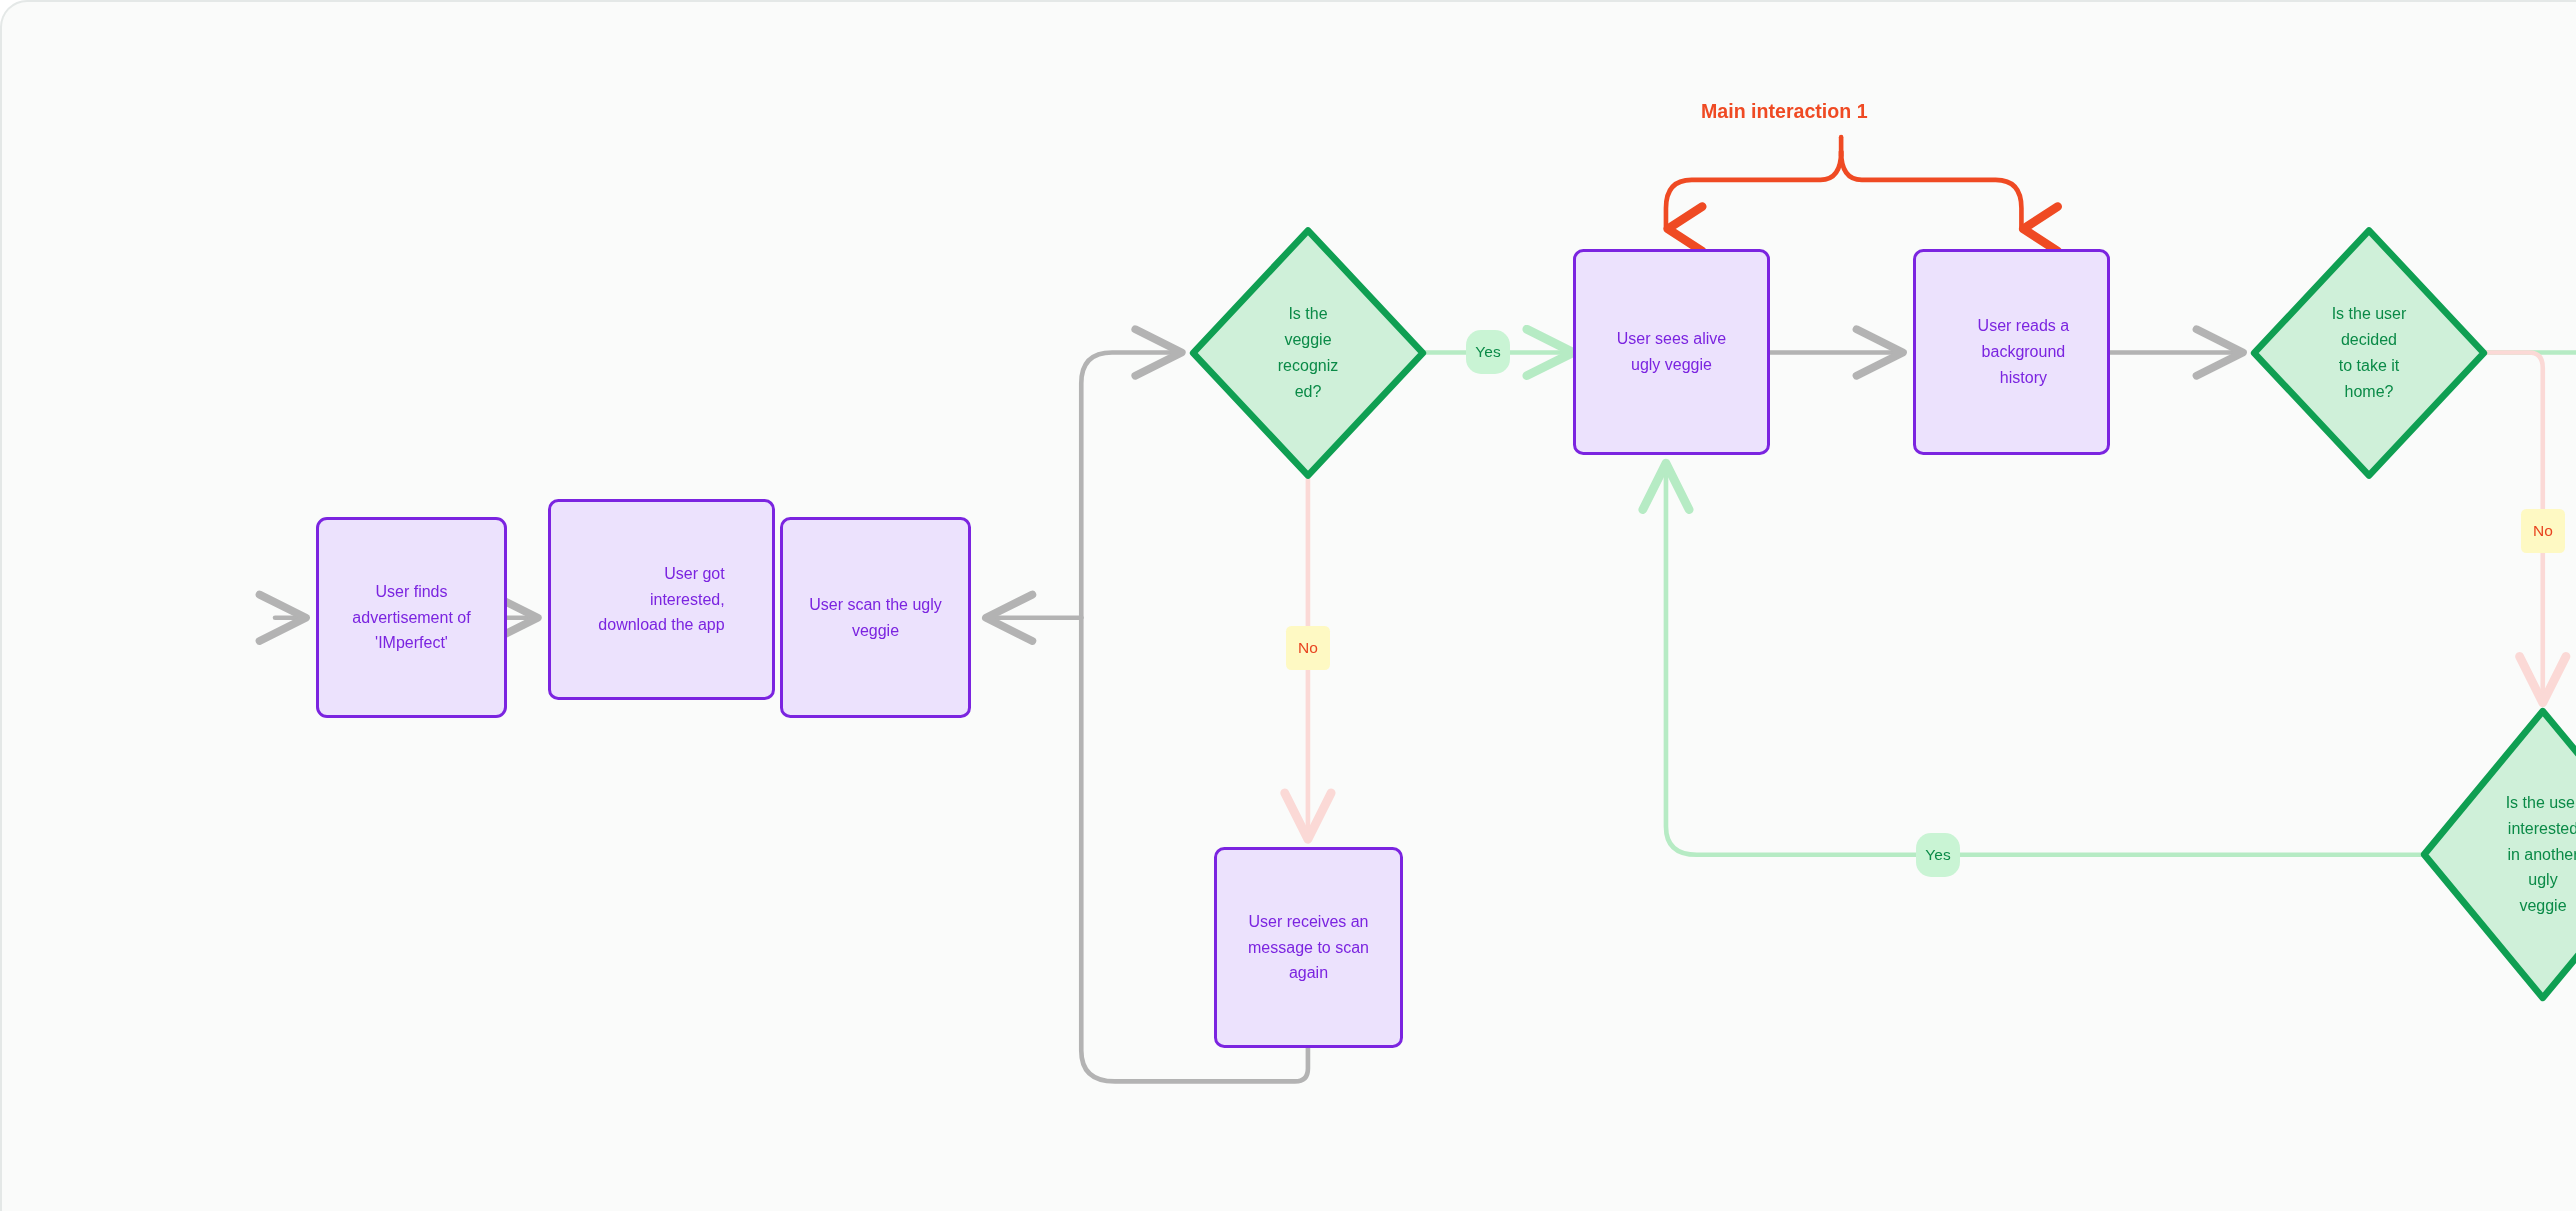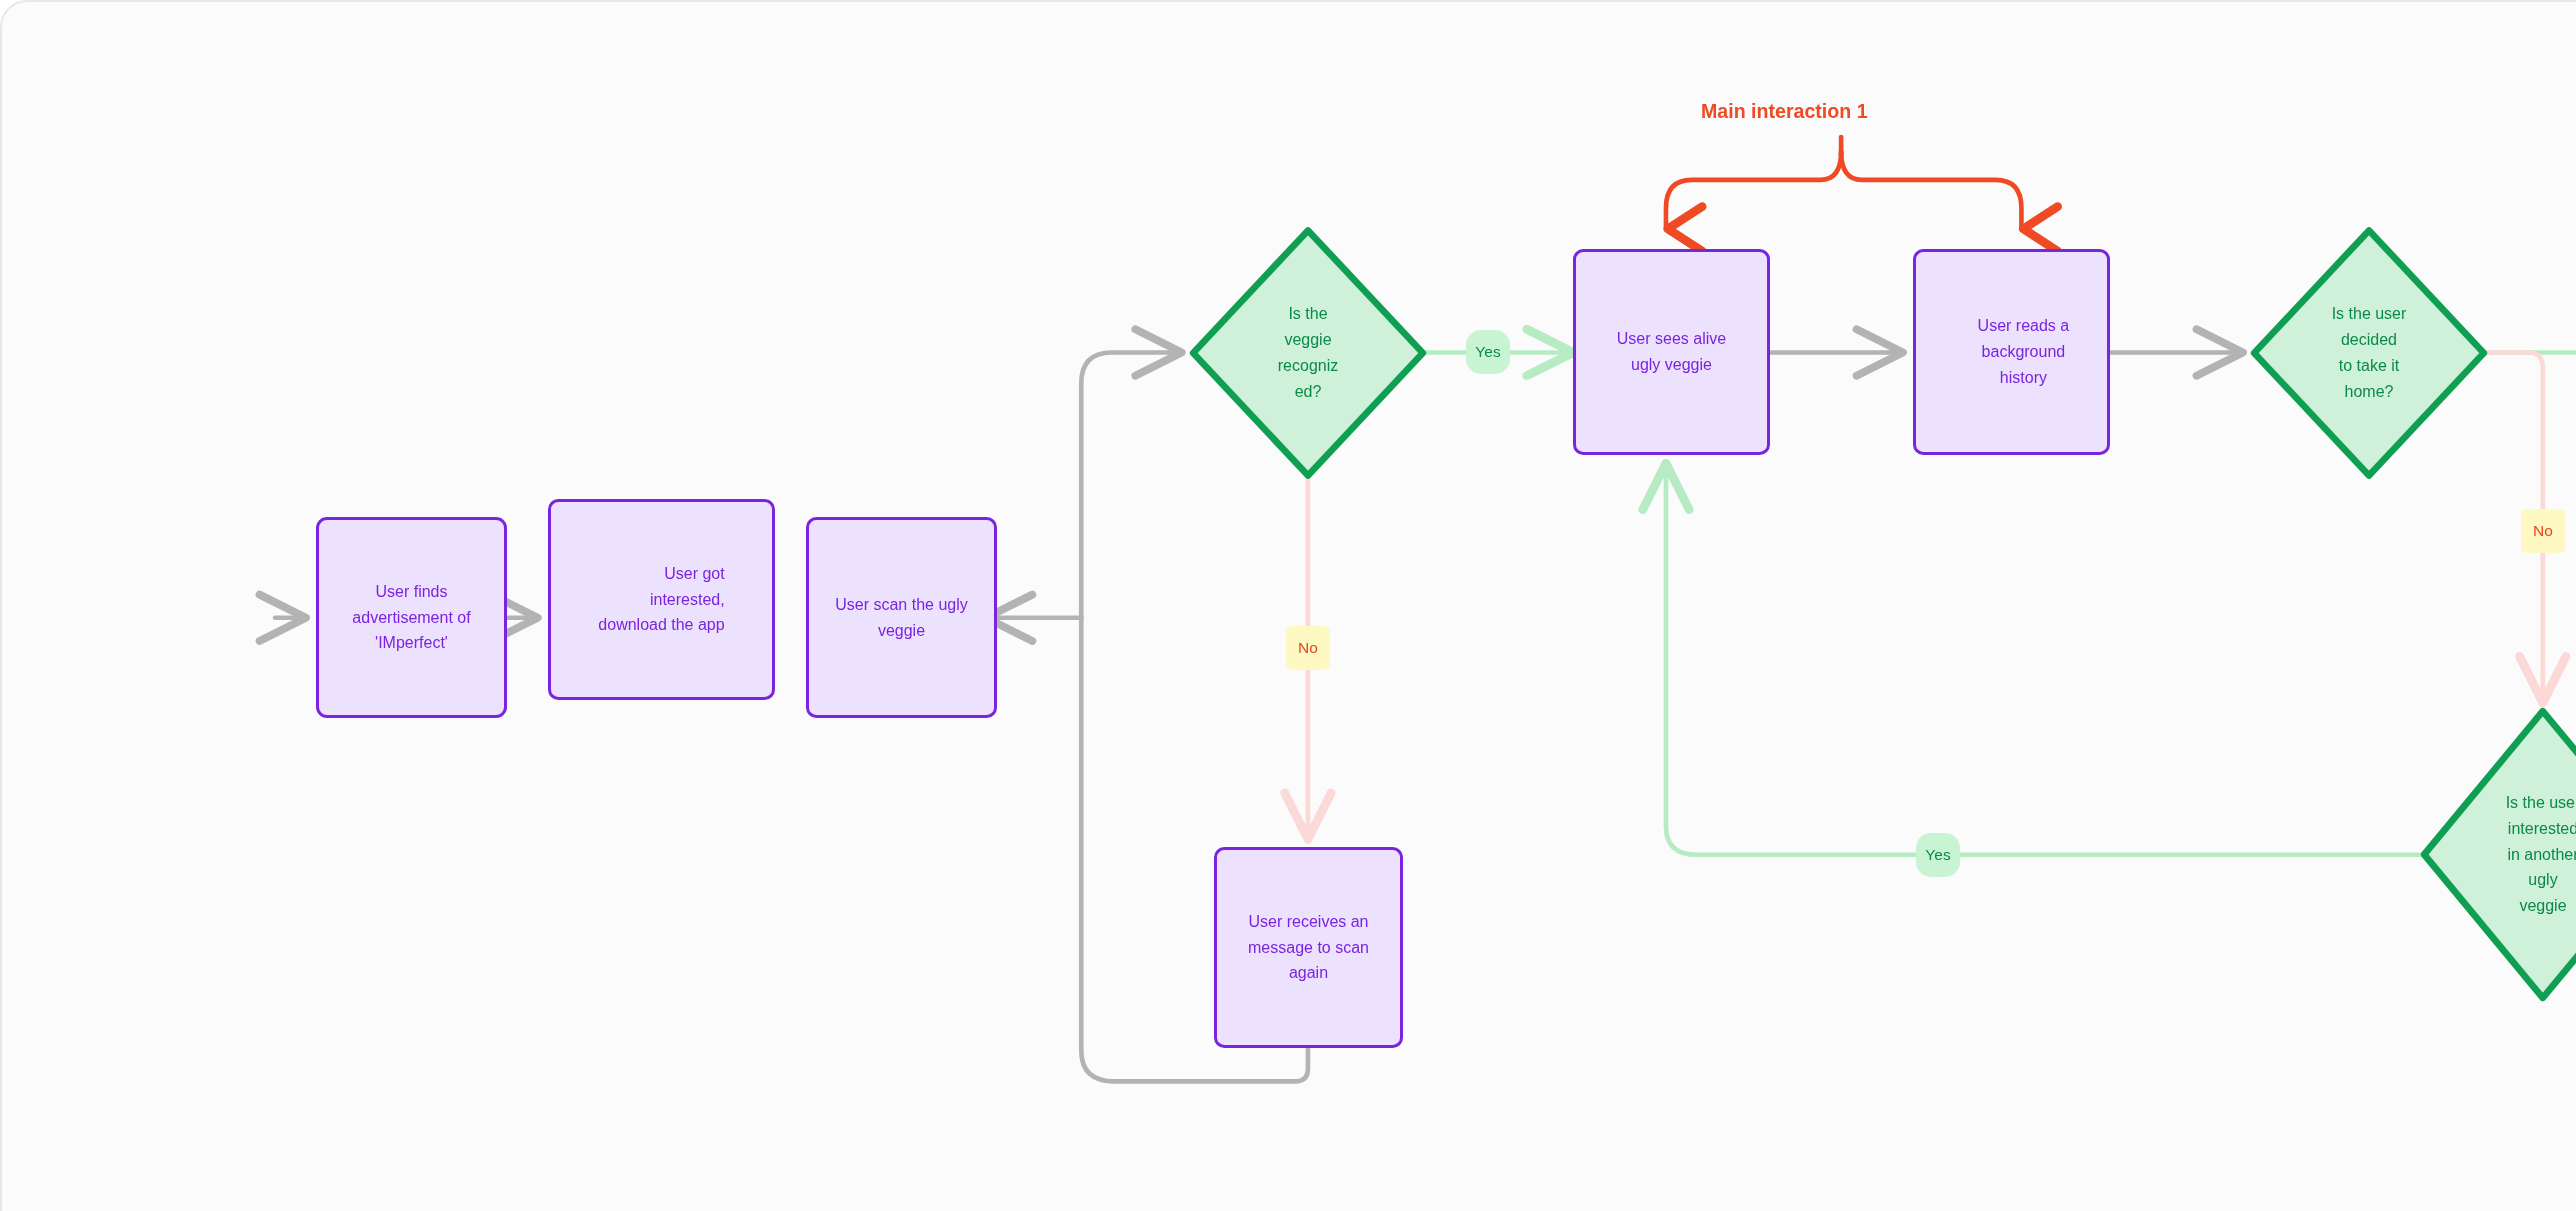--- a/index.html
+++ b/index.html
@@ -127,21 +127,21 @@
 
 
   <div class="node" style="left:314px;top:515px;width:191px;height:201px;border-radius:11px;">
     <span class="txt">User finds<br>advertisement of<br>'IMperfect'</span>
   </div>
 
   <div class="node" style="left:546px;top:497px;width:227px;height:201px;text-align:right;">
     <span class="txt">User got<br>interested,<br>download the app</span>
   </div>
 
-  <div class="node" style="left:778px;top:515px;width:191px;height:201px;margin-left:26px;">
+  <div class="node" style="left:778px;top:515px;width:191px;height:201px;">
     <span class="txt">User scan the ugly<br>veggie</span>
   </div>
 
   <div class="node" style="left:1571px;top:247px;width:197px;height:206px;">
     <span class="txt">User sees alive<br>ugly veggie</span>
   </div>
 
   <div class="node" style="left:1911px;top:247px;width:197px;height:206px;padding-left:32px;">
     <span class="txt">User reads a<br>background<br>history</span>
   </div>

